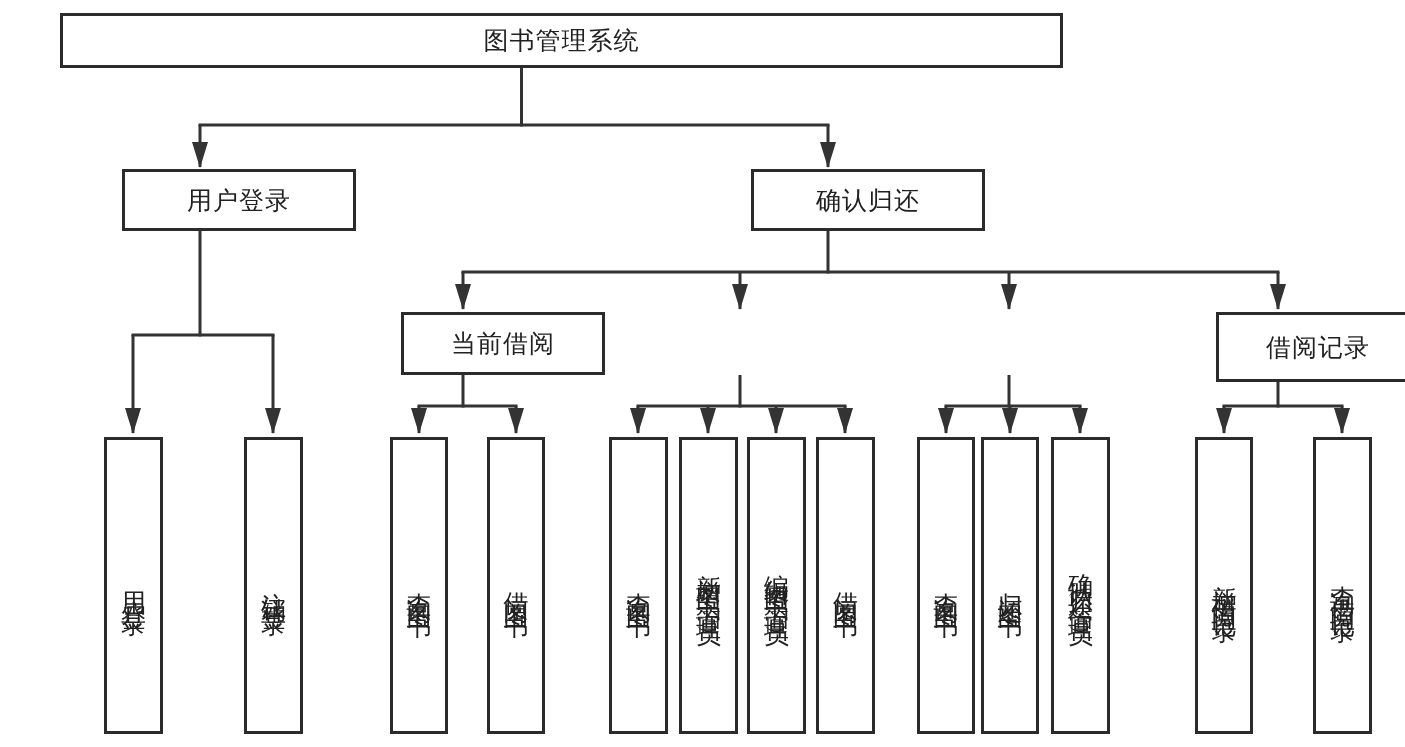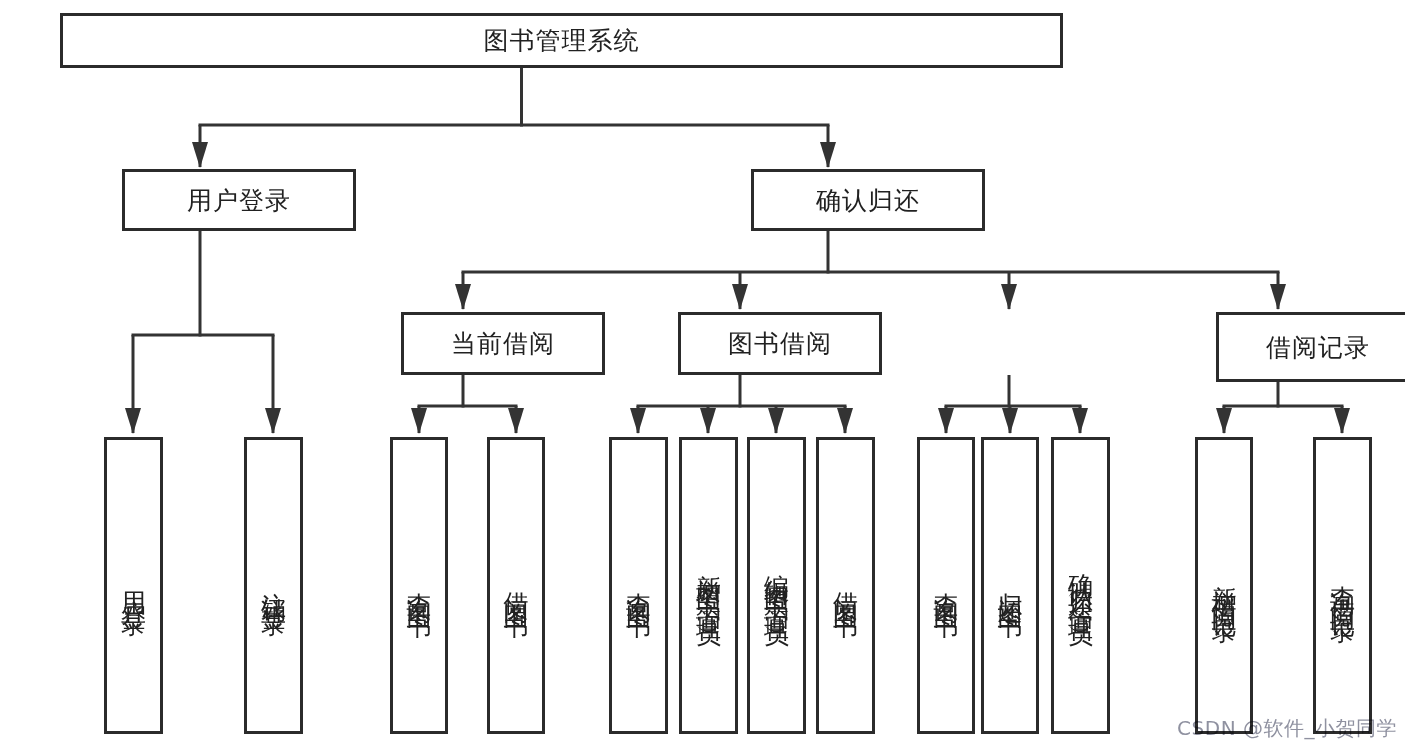--- a/index.html
+++ b/index.html
@@ -82,21 +82,20 @@
       <line x1="1342" y1="406" x2="1342" y2="433" marker-end="url(#ah)"></line>
     </g>
   </svg>
 
   <div class="node" style="left:20px;top:13px;width:1003px;height:55px">图书管理系统</div>
 
   <div class="node" style="left:82px;top:169px;width:234px;height:62px">用户登录</div>
   <div class="node" style="left:711px;top:169px;width:234px;height:62px">确认归还</div>
 
   <div class="node" style="left:361px;top:312px;width:204px;height:63px">当前借阅</div>
-  <div class="node" style="left:638px;top:312px;width:204px;height:63px">图书借阅</div>
   <div class="node" style="left:1176px;top:312px;width:204px;height:70px">借阅记录</div>
 
   <div class="leaf" style="left:104px;top:437px;width:59px;height:297px">
     <span class="vtext">用户登录</span>
   </div>
   <div class="leaf" style="left:244px;top:437px;width:59px;height:297px">
     <span class="vtext">注销登录</span>
   </div>
 
   <div class="leaf" style="left:390px;top:437px;width:58px;height:297px">
@@ -129,15 +128,14 @@
     <span class="vtext">确认归还（管理员）</span>
   </div>
 
   <div class="leaf" style="left:1195px;top:437px;width:58px;height:297px">
     <span class="vtext">新增借阅记录</span>
   </div>
   <div class="leaf" style="left:1313px;top:437px;width:59px;height:297px">
     <span class="vtext">查询借阅记录</span>
   </div>
 
-  <div class="watermark">CSDN @软件_小贺同学</div>
 
 </div>
 
 </body></html>

